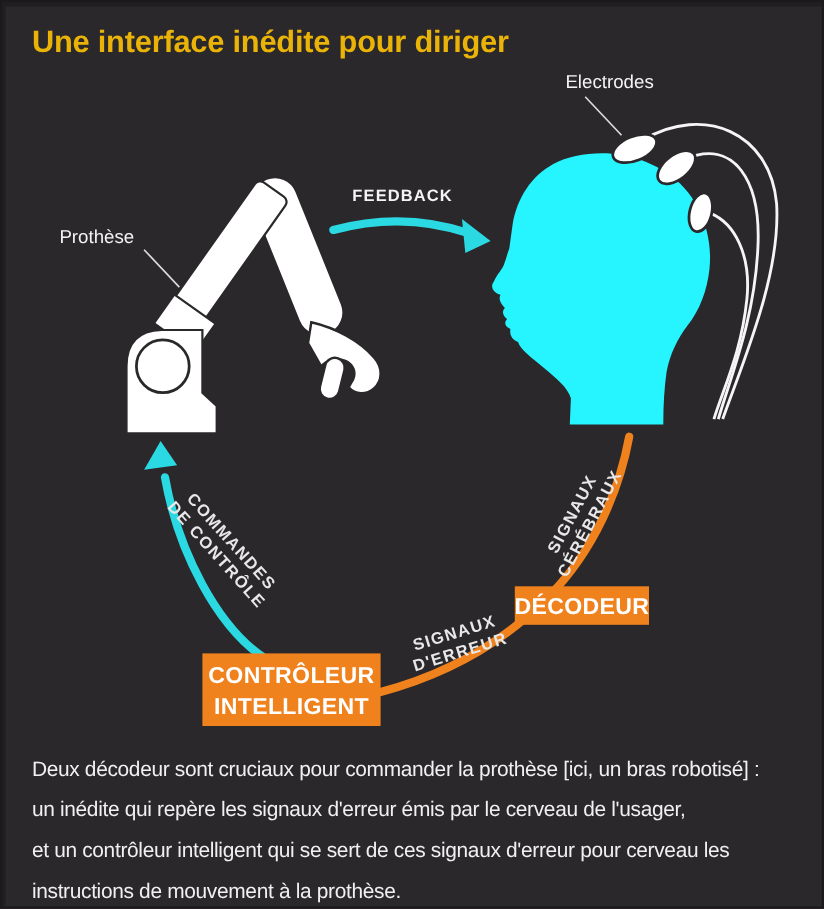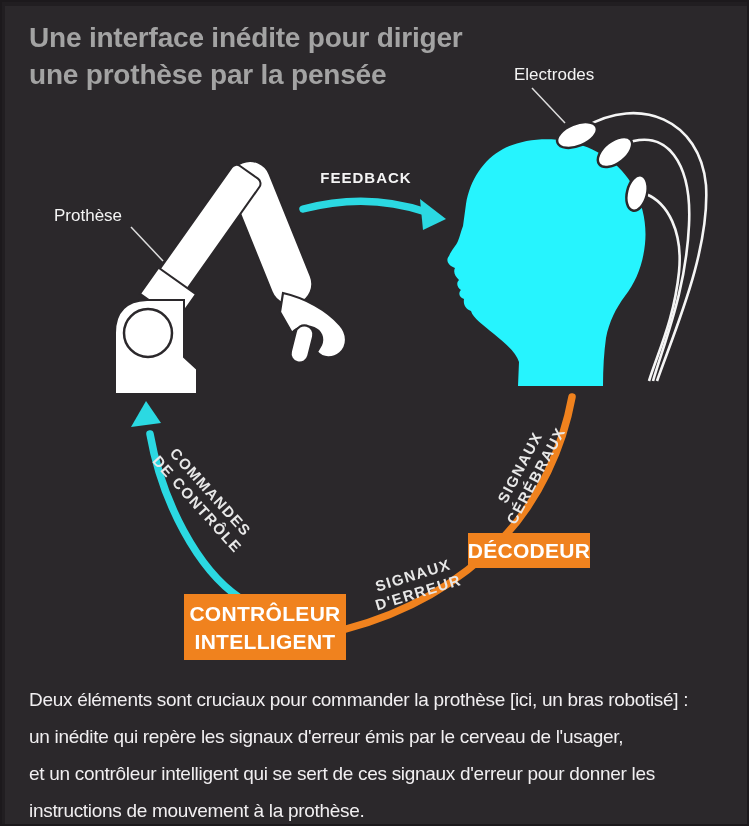--- a/index.html
+++ b/index.html
@@ -11,42 +11,41 @@
     font-family:"Liberation Sans", sans-serif;
   }
   .frame{
     position:absolute;inset:0;
     border:2px solid #1c191c;
     box-shadow:inset 3px 4px 0 #211e21;
     pointer-events:none;
   }
   .title{
     position:absolute;left:29px;top:19px;
-    color:#a3a3a3;
+    color:#eab308;
     font-size:28px;line-height:37px;font-weight:600;
     letter-spacing:-0.2px;
   }
   .diagram-svg{position:absolute;left:0;top:0;}
   .caption{
     position:absolute;left:29px;top:681px;width:705px;
     color:#F1EFF1;
     font-size:19px;line-height:37px;font-weight:400;
     letter-spacing:-0.3px;
   }
   .node-text{fill:#ffffff;font-weight:700;font-size:21px;letter-spacing:0.3px;}
   .rot-label{fill:#E8E8E8;font-weight:700;font-size:15px;letter-spacing:1.4px;}
   .plain-label{fill:#F4F4F4;font-weight:400;font-size:17px;}
   .caps-label{fill:#F4F4F4;font-weight:700;font-size:15px;letter-spacing:1px;}
 </style>
 </head>
 <body>
 
 <div class="title">
   <div>Une interface inédite pour diriger</div>
-  <div>une prothèse par la pensée</div>
 </div>
 
 <svg class="diagram-svg" width="749" height="826" viewBox="0 0 749 826" xmlns="http://www.w3.org/2000/svg">
 
   <path fill="#26F4FE" d="M 518,386
            L 519,362
            C 516,352 506,344 494,334
            C 483,325 473,318 471,311
            C 466,309 463,305 464,299
            C 459,297 458,293 461,290
@@ -129,19 +128,19 @@
   <text class="caps-label" x="366" y="183" text-anchor="middle">FEEDBACK</text>
 
   <text class="plain-label" x="514" y="80">Electrodes</text>
   <line x1="532" y1="88" x2="565" y2="123" stroke="#DDDDDD" stroke-width="1.5"></line>
 
   <text class="plain-label" x="54" y="221">Prothèse</text>
   <line x1="131" y1="227" x2="163" y2="261" stroke="#DDDDDD" stroke-width="1.5"></line>
 </svg>
 
 <div class="caption">
-  <div>Deux éléments sont cruciaux pour commander la prothèse [ici, un bras robotisé] :</div>
+  <div>Deux décodeur sont cruciaux pour commander la prothèse [ici, un bras robotisé] :</div>
   <div>un inédite qui repère les signaux d'erreur émis par le cerveau de l'usager,</div>
-  <div>et un contrôleur intelligent qui se sert de ces signaux d'erreur pour donner les</div>
+  <div>et un contrôleur intelligent qui se sert de ces signaux d'erreur pour cerveau les</div>
   <div>instructions de mouvement à la prothèse.</div>
 </div>
 
 <div class="frame"></div>
 
 </body></html>

